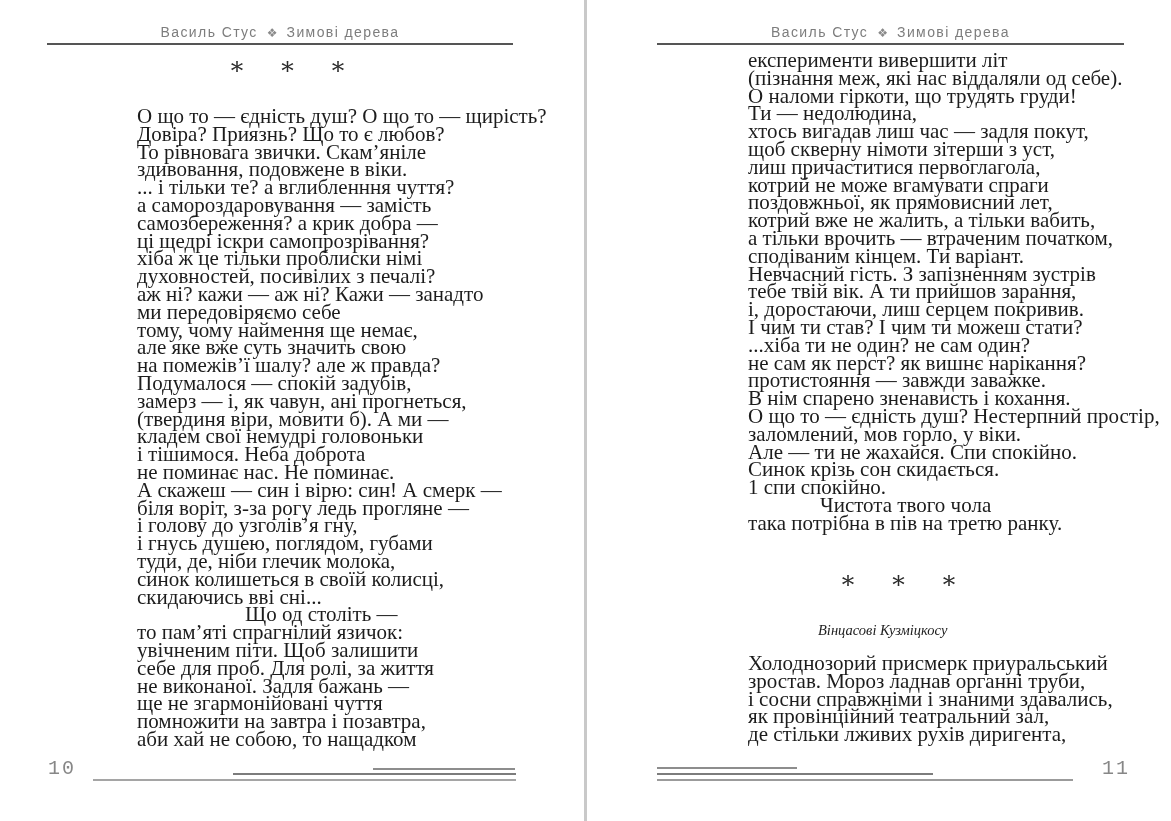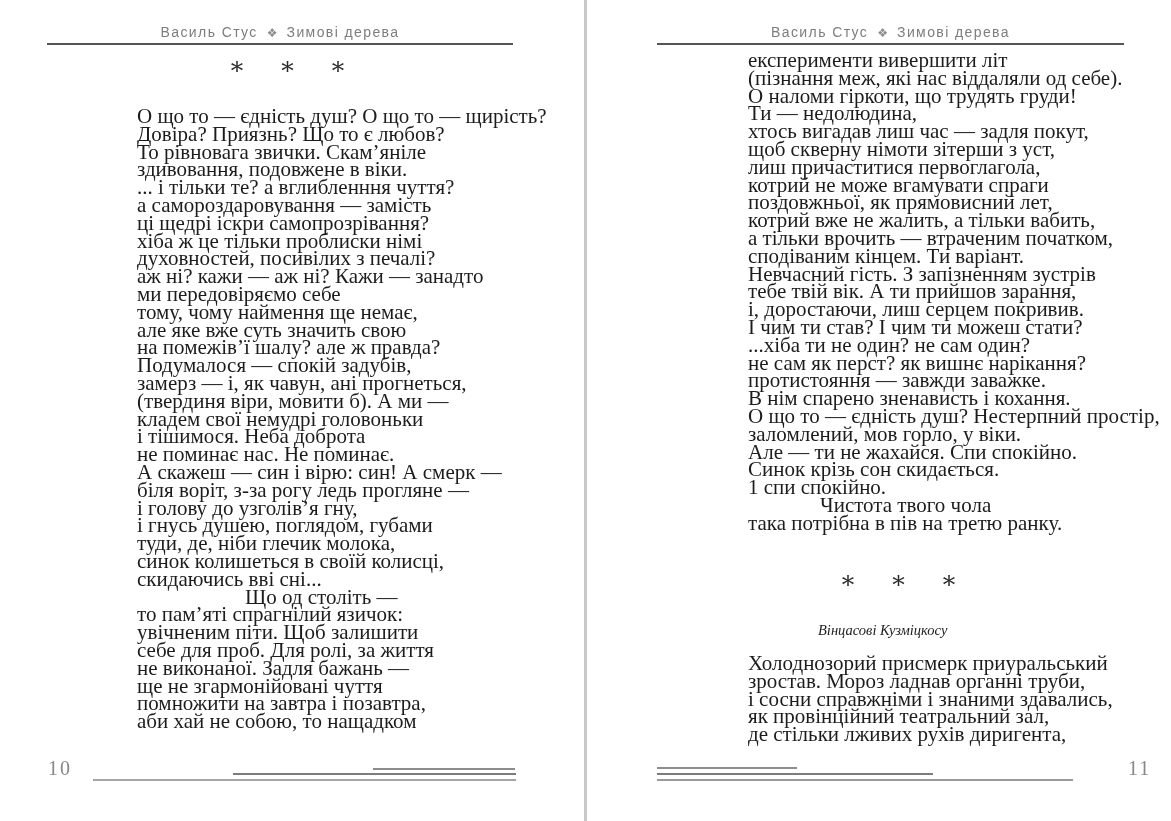--- a/index.html
+++ b/index.html
@@ -66,21 +66,21 @@
     left: 584px;
     top: 0;
     width: 3px;
     height: 821px;
     background: #c9c9c9;
   }
   
   .page-number {
     position: absolute;
     top: 757px;
-    font-family: Liberation Serif, serif;
+    font-family: Liberation Mono, monospace;
     font-size: 20px;
     color: #878787;
     letter-spacing: 2px;
   }
   .footer-rule { position: absolute; }
 </style>
 </head>
 <body>
 
 <div id="spread">
@@ -92,20 +92,21 @@
 
   <div class="stars" style="left:137px; width:286px; top:56px;">* * *</div>
 
   <div class="poem" style="left:137px; top:108px;">
       <div class="line">О що то — єдність душ? О що то — щирість?</div>
       <div class="line">Довіра? Приязнь? Що то є любов?</div>
       <div class="line">То рівновага звички. Скам’яніле</div>
       <div class="line">здивовання, подовжене в віки.</div>
       <div class="line">... і тільки те? а вглибленння чуття?</div>
       <div class="line">а самороздаровування — замість</div>
+      <div class="line">самозбереження? а крик добра —</div>
       <div class="line">ці щедрі іскри самопрозрівання?</div>
       <div class="line">хіба ж це тільки проблиски німі</div>
       <div class="line">духовностей, посивілих з печалі?</div>
       <div class="line">аж ні? кажи — аж ні? Кажи — занадто</div>
       <div class="line">ми передовіряємо себе</div>
       <div class="line">тому, чому наймення ще немає,</div>
       <div class="line">але яке вже суть значить свою</div>
       <div class="line">на помежів’ї шалу? але ж правда?</div>
       <div class="line">Подумалося — спокій задубів,</div>
       <div class="line">замерз — і, як чавун, ані прогнеться,</div>
@@ -180,15 +181,15 @@
       <div class="line">Холоднозорий присмерк приуральський</div>
       <div class="line">зростав. Мороз ладнав органні труби,</div>
       <div class="line">і сосни справжніми і знаними здавались,</div>
       <div class="line">як провінційний театральний зал,</div>
       <div class="line">де стільки лживих рухів диригента,</div>
     </div>
 
   <div class="footer-rule" style="left:657px; top:767px; width:140px; height:2px; background:#8d8d8d;"></div>
   <div class="footer-rule" style="left:657px; top:773px; width:276px; height:2px; background:#7c7c7c;"></div>
   <div class="footer-rule" style="left:657px; top:779px; width:416px; height:2px; background:#9b9b9b;"></div>
-  <div class="page-number" style="left:1102px;margin-left:26px;">11</div>
+  <div class="page-number" style="left:1102px;">11</div>
 
 </div>
 
 </body></html>

